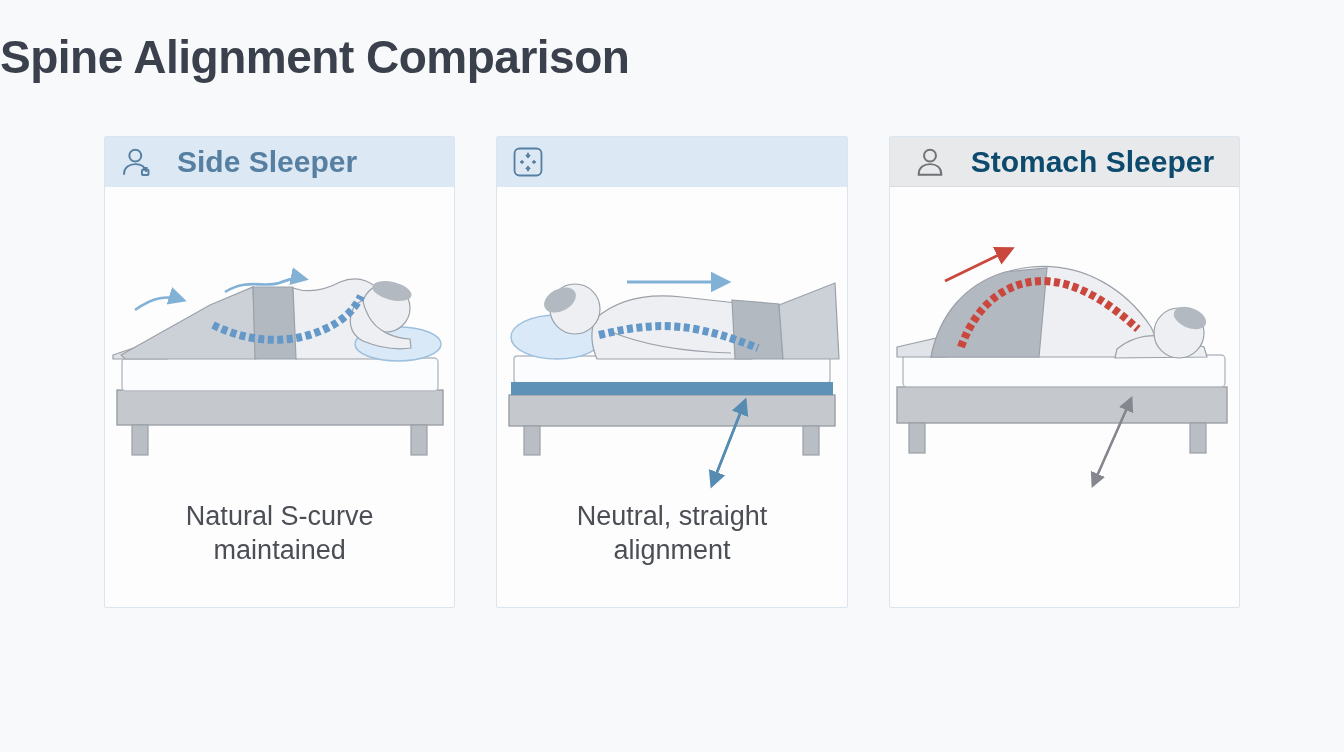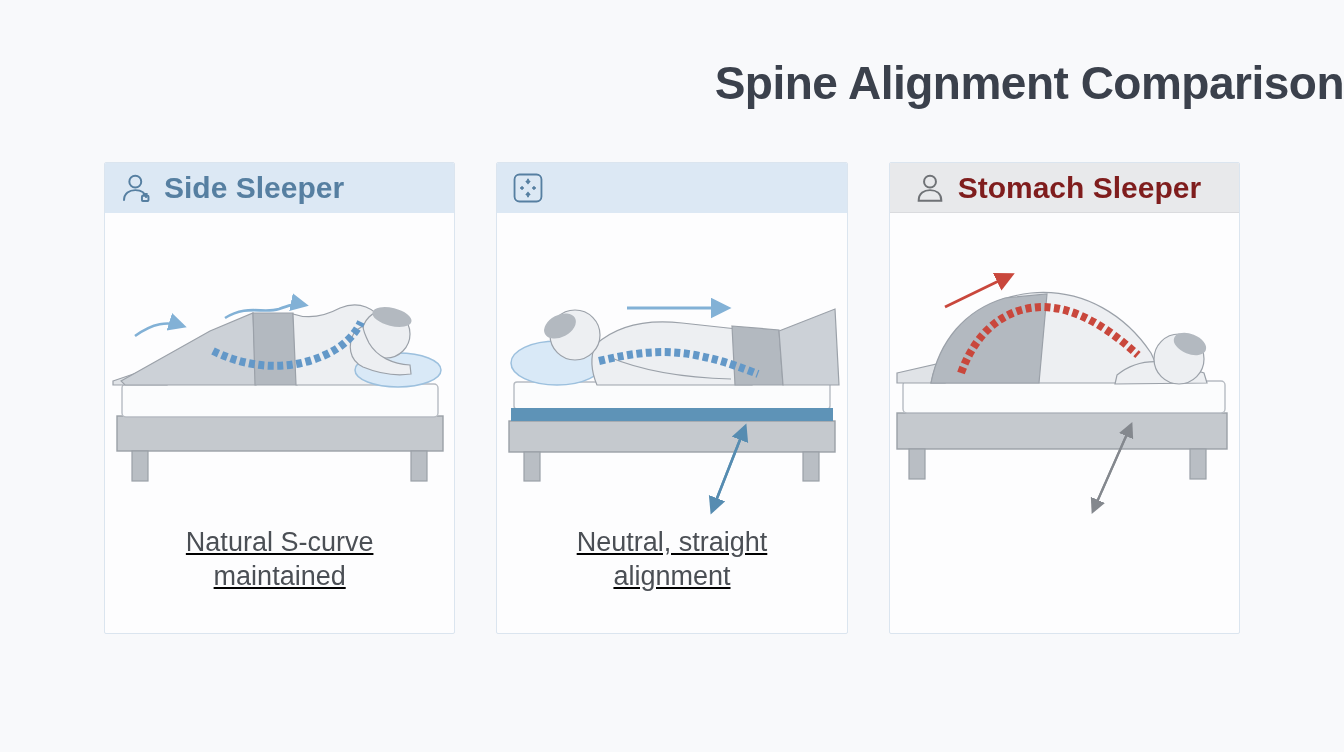--- a/index.html
+++ b/index.html
@@ -3,22 +3,22 @@
 <meta charset="utf-8">
 <style>
   * { margin: 0; padding: 0; box-sizing: border-box; }
   html, body {
     width: 1344px; height: 752px;
     background: #f8f9fb;
     font-family: "Liberation Sans", sans-serif;
     overflow: hidden;
   }
   .page-title {
-    margin-top: 56px;
-    text-align: right;
+    margin-top: 30px;
+    text-align: left;
     font-size: 46px;
     font-weight: 700;
     color: #3b414c;
     letter-spacing: -0.5px;
   }
   .panels {
     width: 1136px;
     margin: 52px auto 0 auto;
     display: flex;
     gap: 41px;
@@ -31,34 +31,33 @@
     border-radius: 2px;
     display: flex;
     flex-direction: column;
     overflow: hidden;
   }
   .panel-header {
     height: 50px;
     flex: 0 0 50px;
     display: flex;
     align-items: center;
-    gap: 11px;
+    gap: 24px;
     padding-left: 14px;
     font-size: 30px;
     font-weight: 700;
   }
   .panel.theme-blue .panel-header { background: #dce8f4; color: #567fa1; }
-  .panel.theme-gray .panel-header { background: #e8e9eb; color: #7f1d1d; border-bottom: 1px solid #dadbde; padding-left: 23px; }
+  .panel.theme-gray .panel-header { background: #e8e9eb; color: #0c4a6e; border-bottom: 1px solid #dadbde; padding-left: 23px; }
   .panel-header .hicon { display: inline-flex; }
   .panel-body {
     flex: 1;
     display: flex;
     flex-direction: column;
     align-items: center;
-    text-decoration: underline;
   }
   .illustration { width: 350px; height: 310px; display: block; }
   .caption {
     margin-top: 2px;
     max-width: 226px;
     text-align: center;
     font-size: 27px;
     line-height: 1.26;
     color: #4b4f55;
   }

